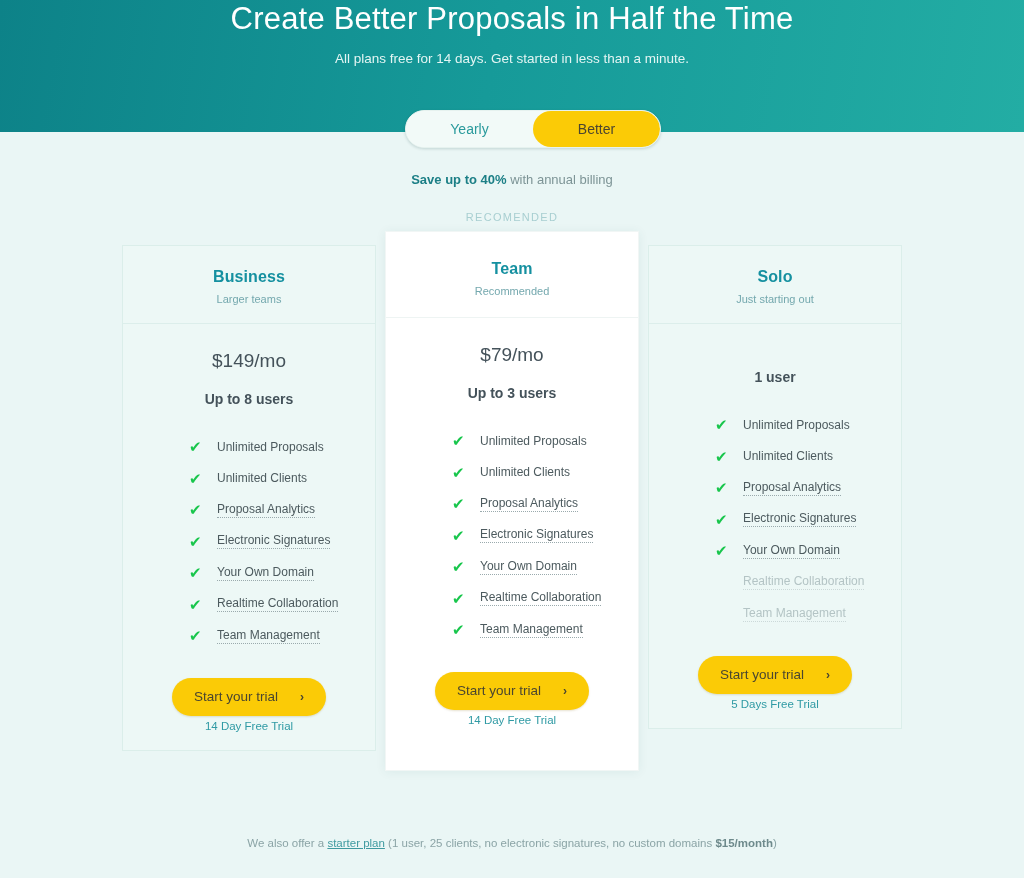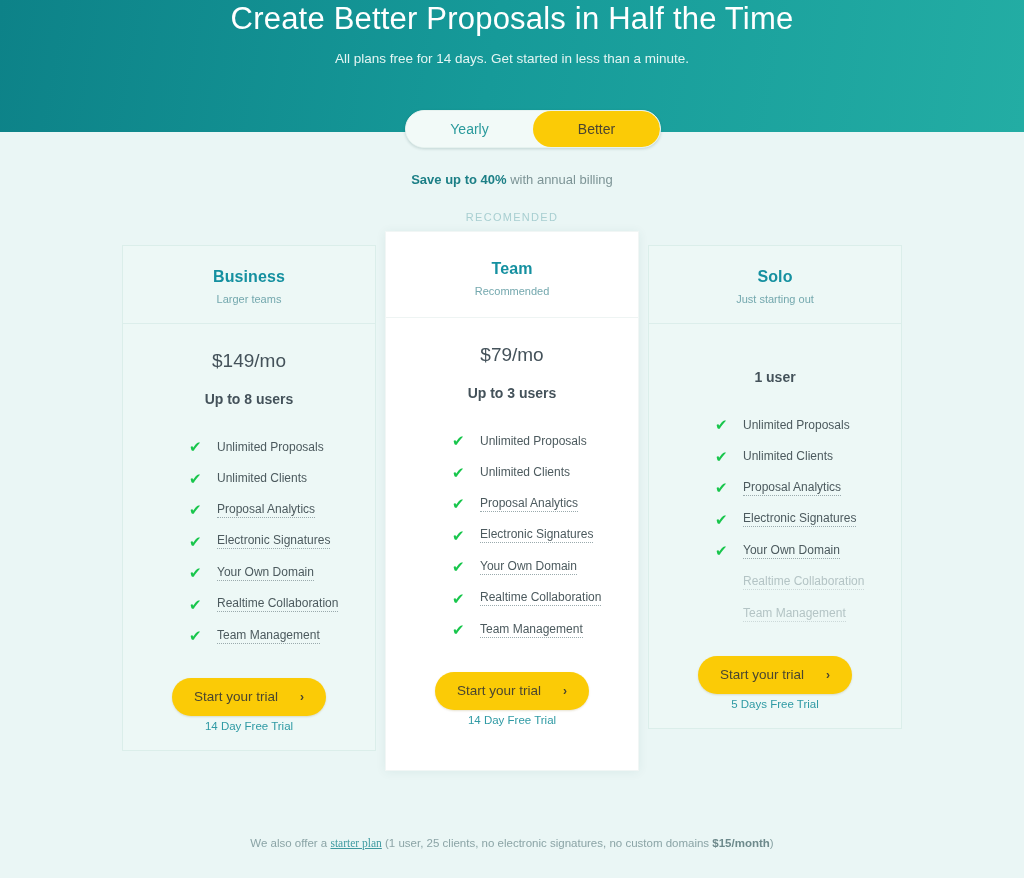--- a/index.html
+++ b/index.html
@@ -263,21 +263,20 @@
     margin-top: 62px;
     font-size: 11.5px;
     color: #8ba4a6;
     line-height: 1.9;
   }
 
   .footer a {
     color: #3f9aa0;
     text-decoration: underline;
     cursor: pointer;
-    font-family: Liberation Serif, serif;
   }
 
   .footer b { color: #6e8a8c; font-weight: 700; }
 </style>
 </head>
 <body>
 
 <div class="hero">
   <h1 class="hero-title">Create Better Proposals in Half the Time</h1>
   <p class="hero-sub">All plans free for 14 days. Get started in less than a minute.</p>

